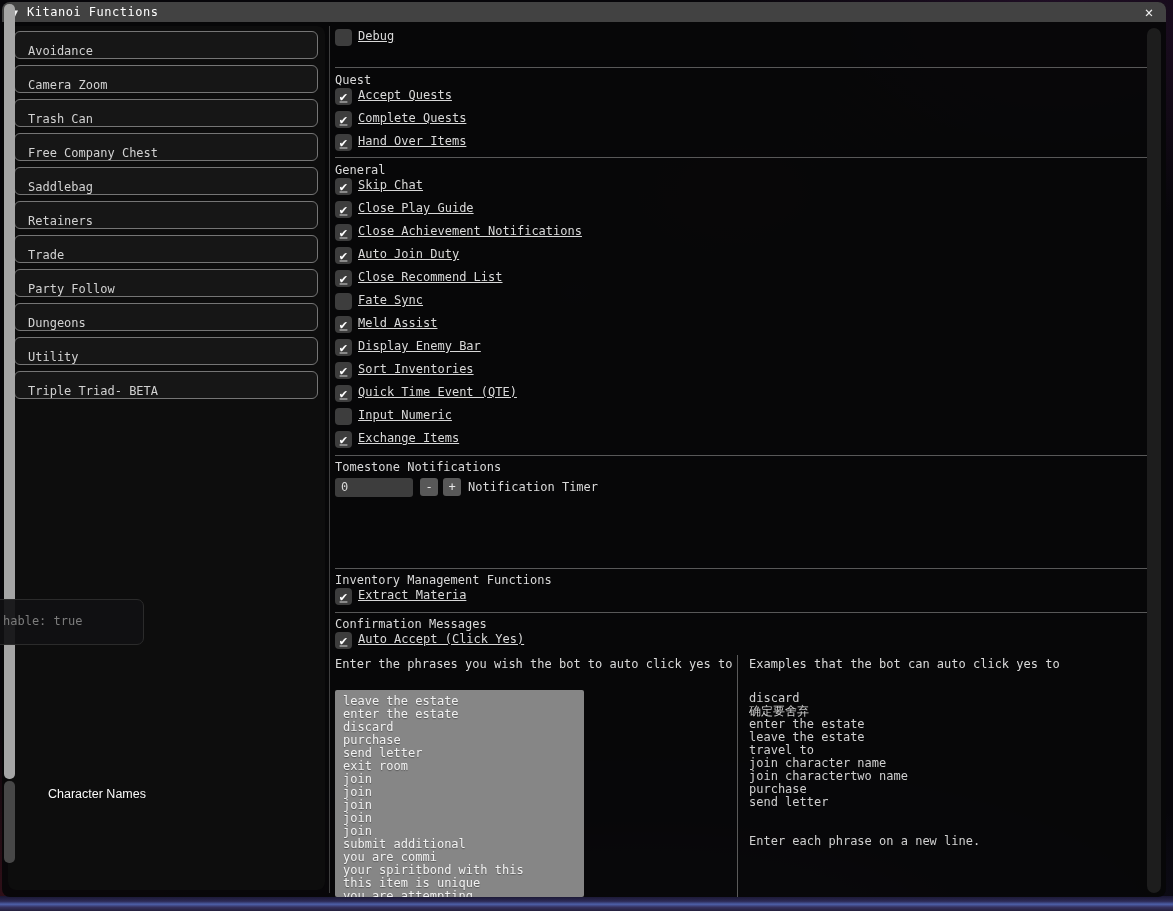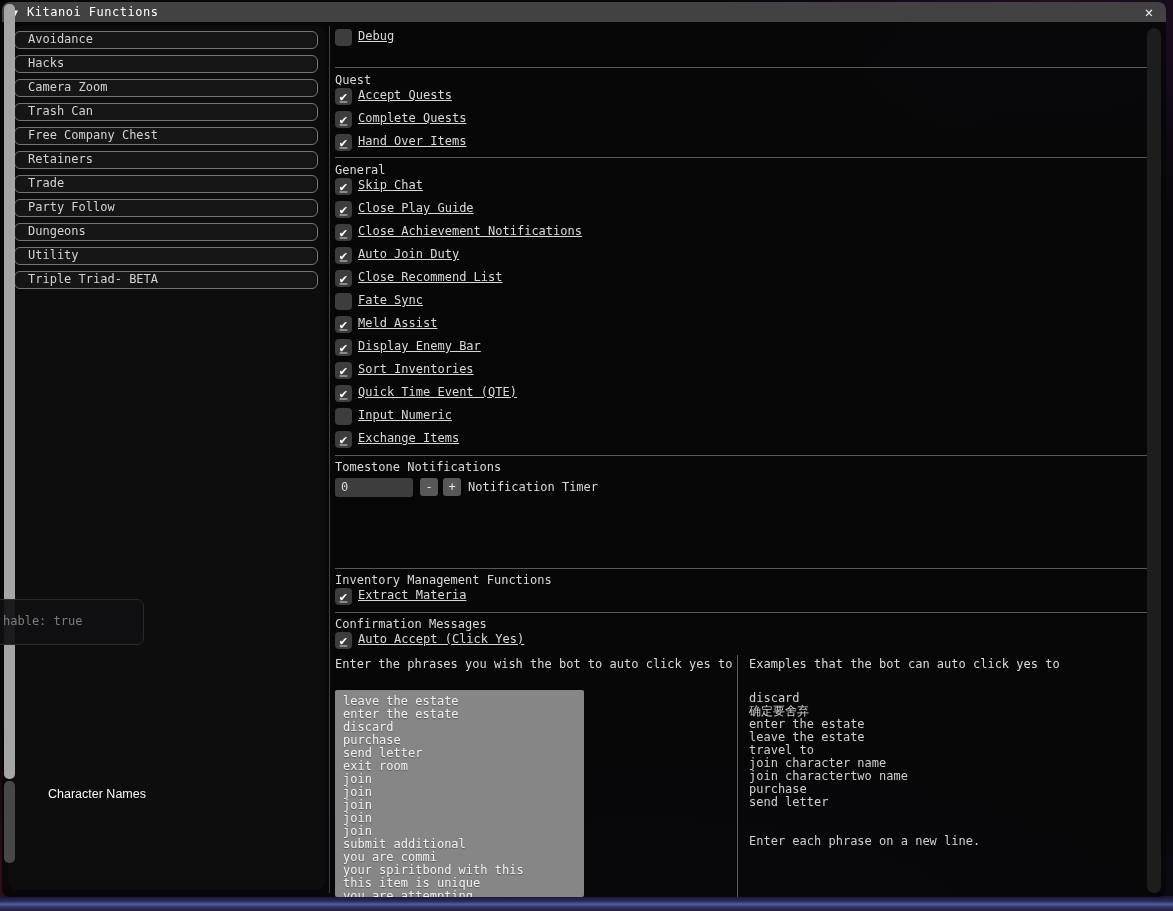--- a/index.html
+++ b/index.html
@@ -25,22 +25,22 @@
 
   .titlebar { position:absolute; left:0; top:0; width:100%; height:20px; background:#424242;
     border-radius:8px 8px 0 0; display:flex; align-items:center; color:#ececec; }
   .collapse-arrow { margin-left:10px; font-size:10px; color:#f0f0f0; cursor:pointer; }
   .title-text { margin-left:9px; font-size:12px; letter-spacing:0.5px; color:#ffffff; }
   .close-btn { position:absolute; right:8px; top:1px; width:18px; height:18px; display:flex;
     align-items:center; justify-content:center; color:#f0f0f0; font-size:14px; cursor:pointer; }
 
   .sidebar { position:absolute; left:6px; top:24px; width:317px; height:864px;
     background:#0d0d0d; border-radius:8px; padding:5px 0 0 6px; }
-  .side-btn { width:304px; height:18px; margin-bottom:6px; background:#161616;
-    border:1px solid #757575; border-radius:6px; display:flex; align-items:flex-start;
+  .side-btn { width:304px; height:28px; margin-bottom:6px; background:#161616;
+    border:1px solid #757575; border-radius:6px; display:flex; align-items:flex-end;
     padding-left:13px; color:#d2d2d2; cursor:pointer; }
   .side-btn.active { background:#5a5a5a; border-color:#8a8a8a; color:#ececec; }
 
   .content-vline { position:absolute; left:327px; top:24px; width:1px; height:867px; background:#3f3f3f; }
 
   .sec-divider { position:absolute; left:333px; width:814px; height:1px; background:#585858; }
   .sec-title { position:absolute; left:333px; height:14px; line-height:14px; color:#dadada; }
 
   .check-list { position:absolute; left:333px; }
   .check-row { display:flex; align-items:flex-start; height:23px; cursor:pointer;text-decoration:underline; }
@@ -98,30 +98,30 @@
       <span class="title-text">Kitanoi Functions</span>
       <span class="close-btn">✕</span>
     </div>
 
     <div class="sidebar">
 
     <div class="side-btn">
           <span>Avoidance</span>
         </div>
         <div class="side-btn">
-          <span>Hacks</span>
-        </div>
-        <div class="side-btn">
           <span>Camera Zoom</span>
         </div>
         <div class="side-btn">
           <span>Trash Can</span>
         </div>
         <div class="side-btn">
           <span>Free Company Chest</span>
+        </div>
+        <div class="side-btn">
+          <span>Saddlebag</span>
         </div>
         <div class="side-btn">
           <span>Retainers</span>
         </div>
         <div class="side-btn">
           <span>Trade</span>
         </div>
         <div class="side-btn">
           <span>Party Follow</span>
         </div>

